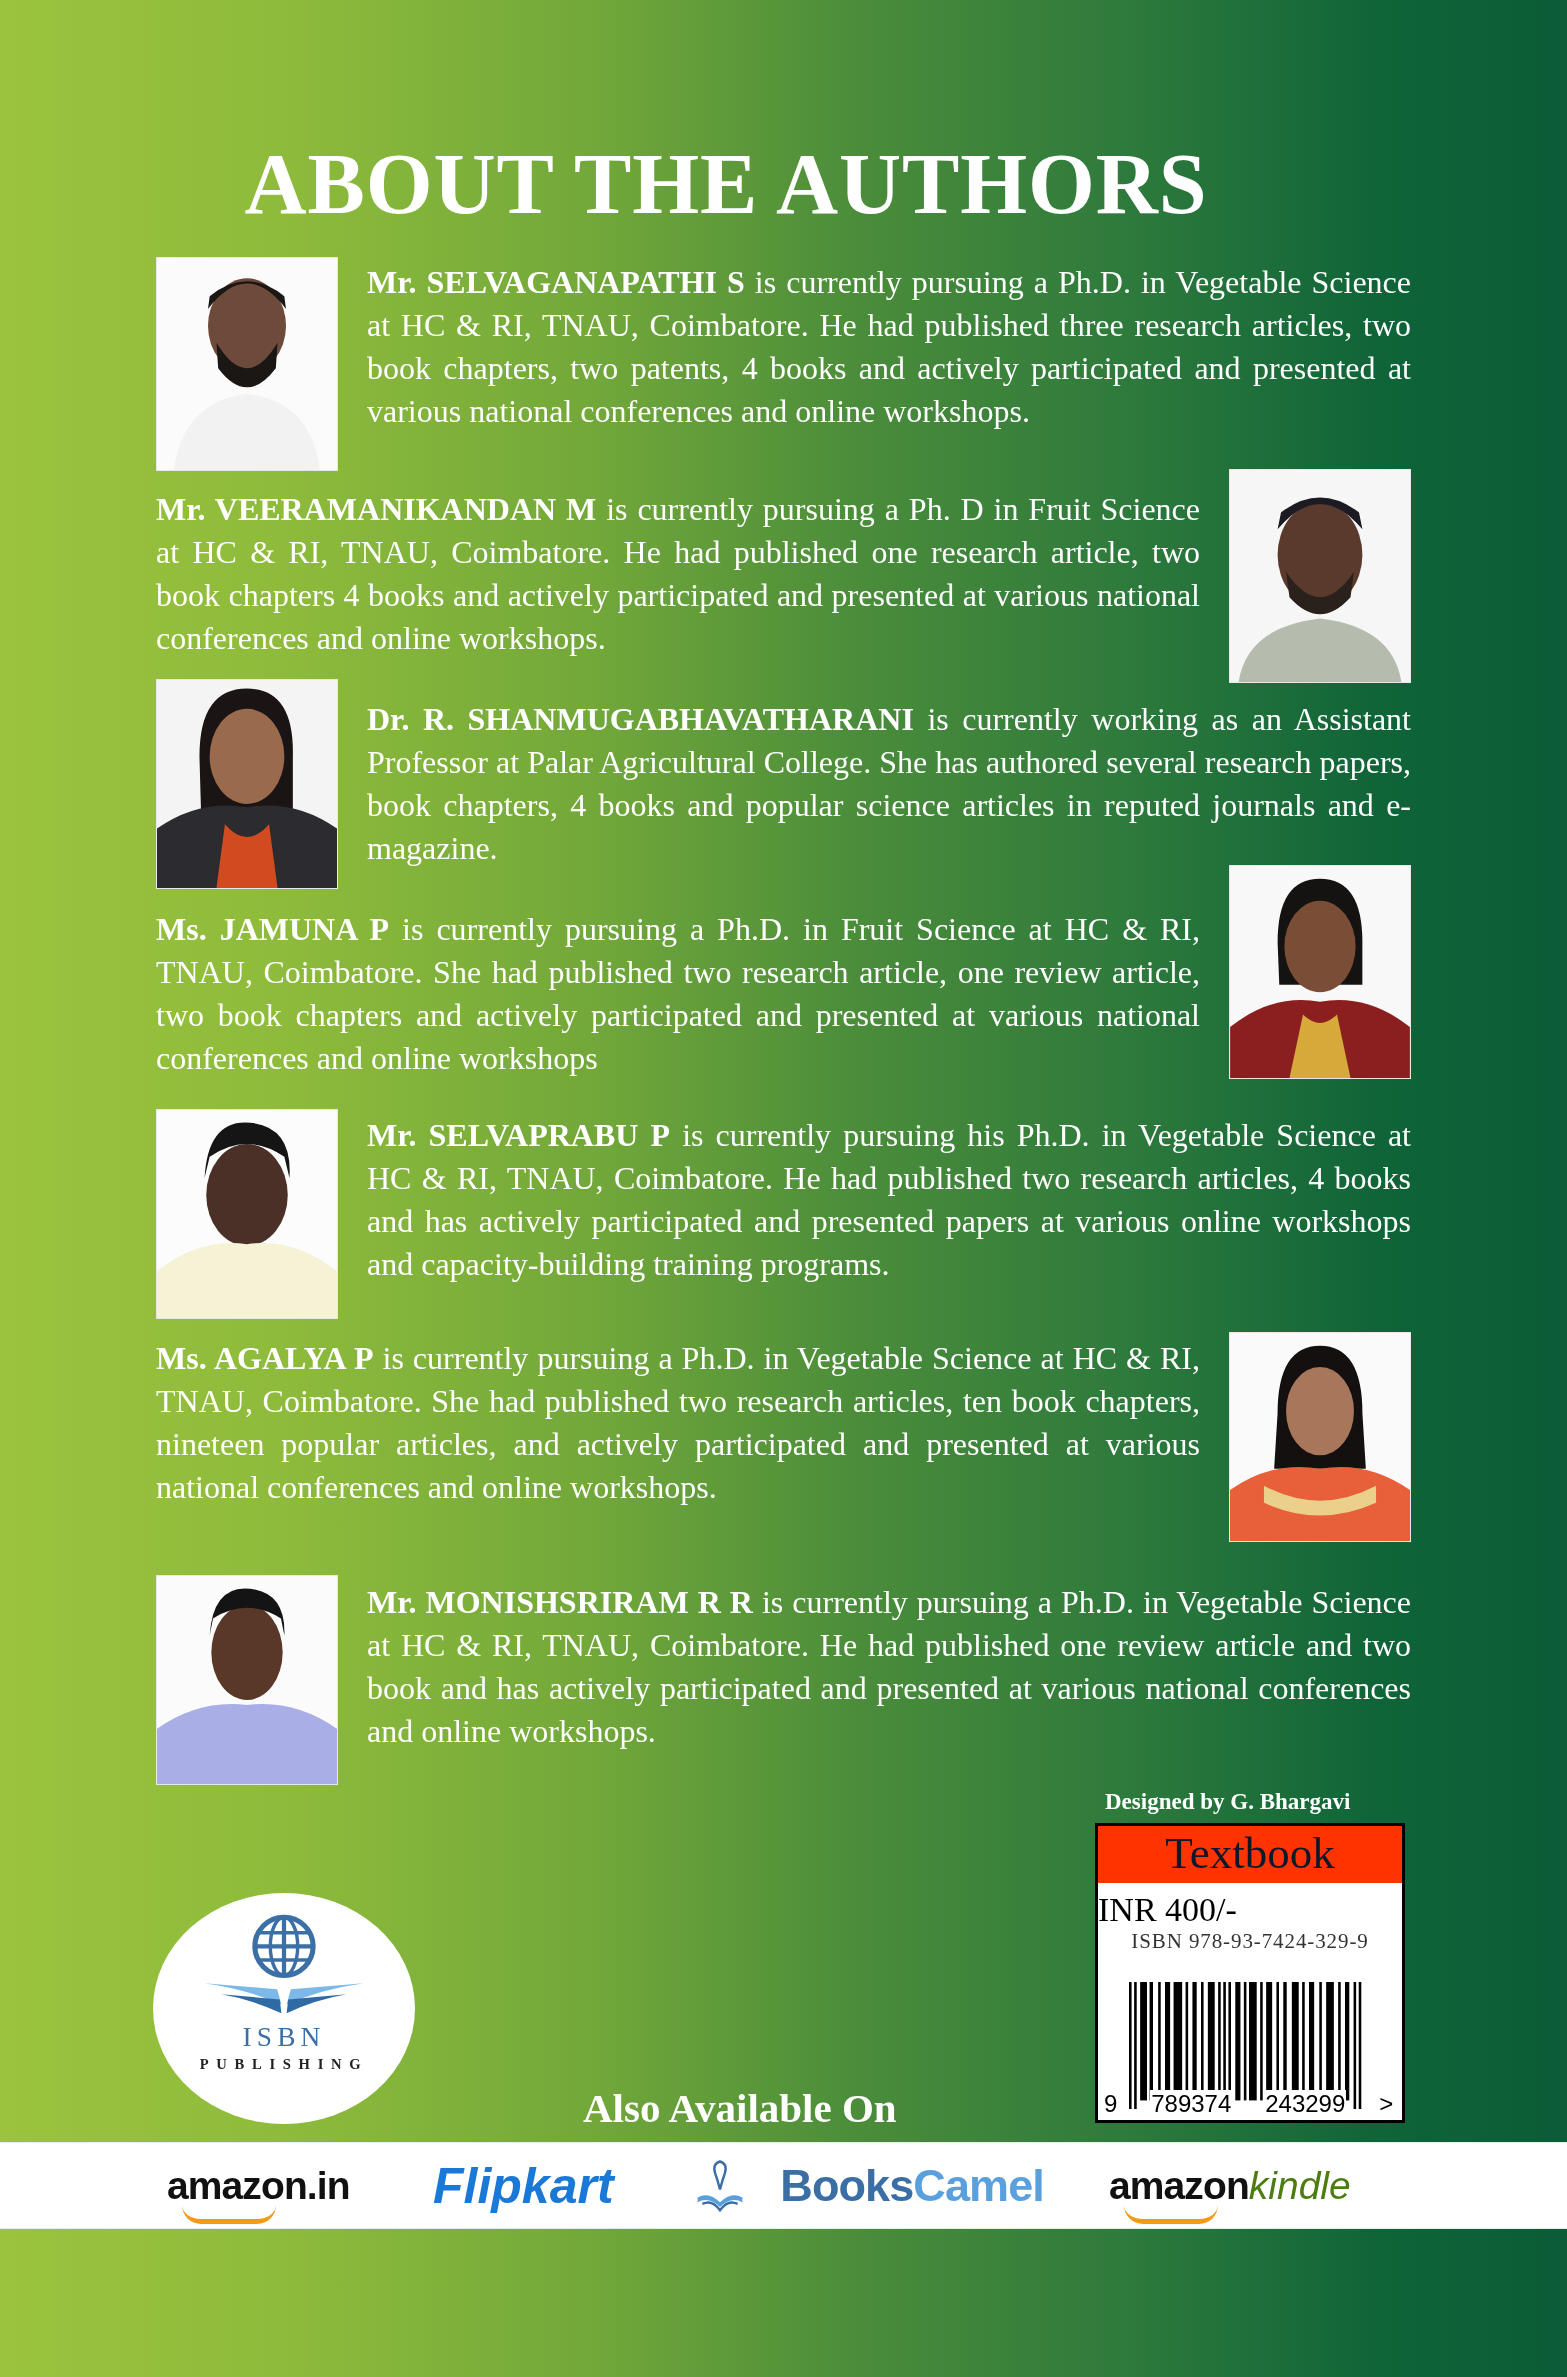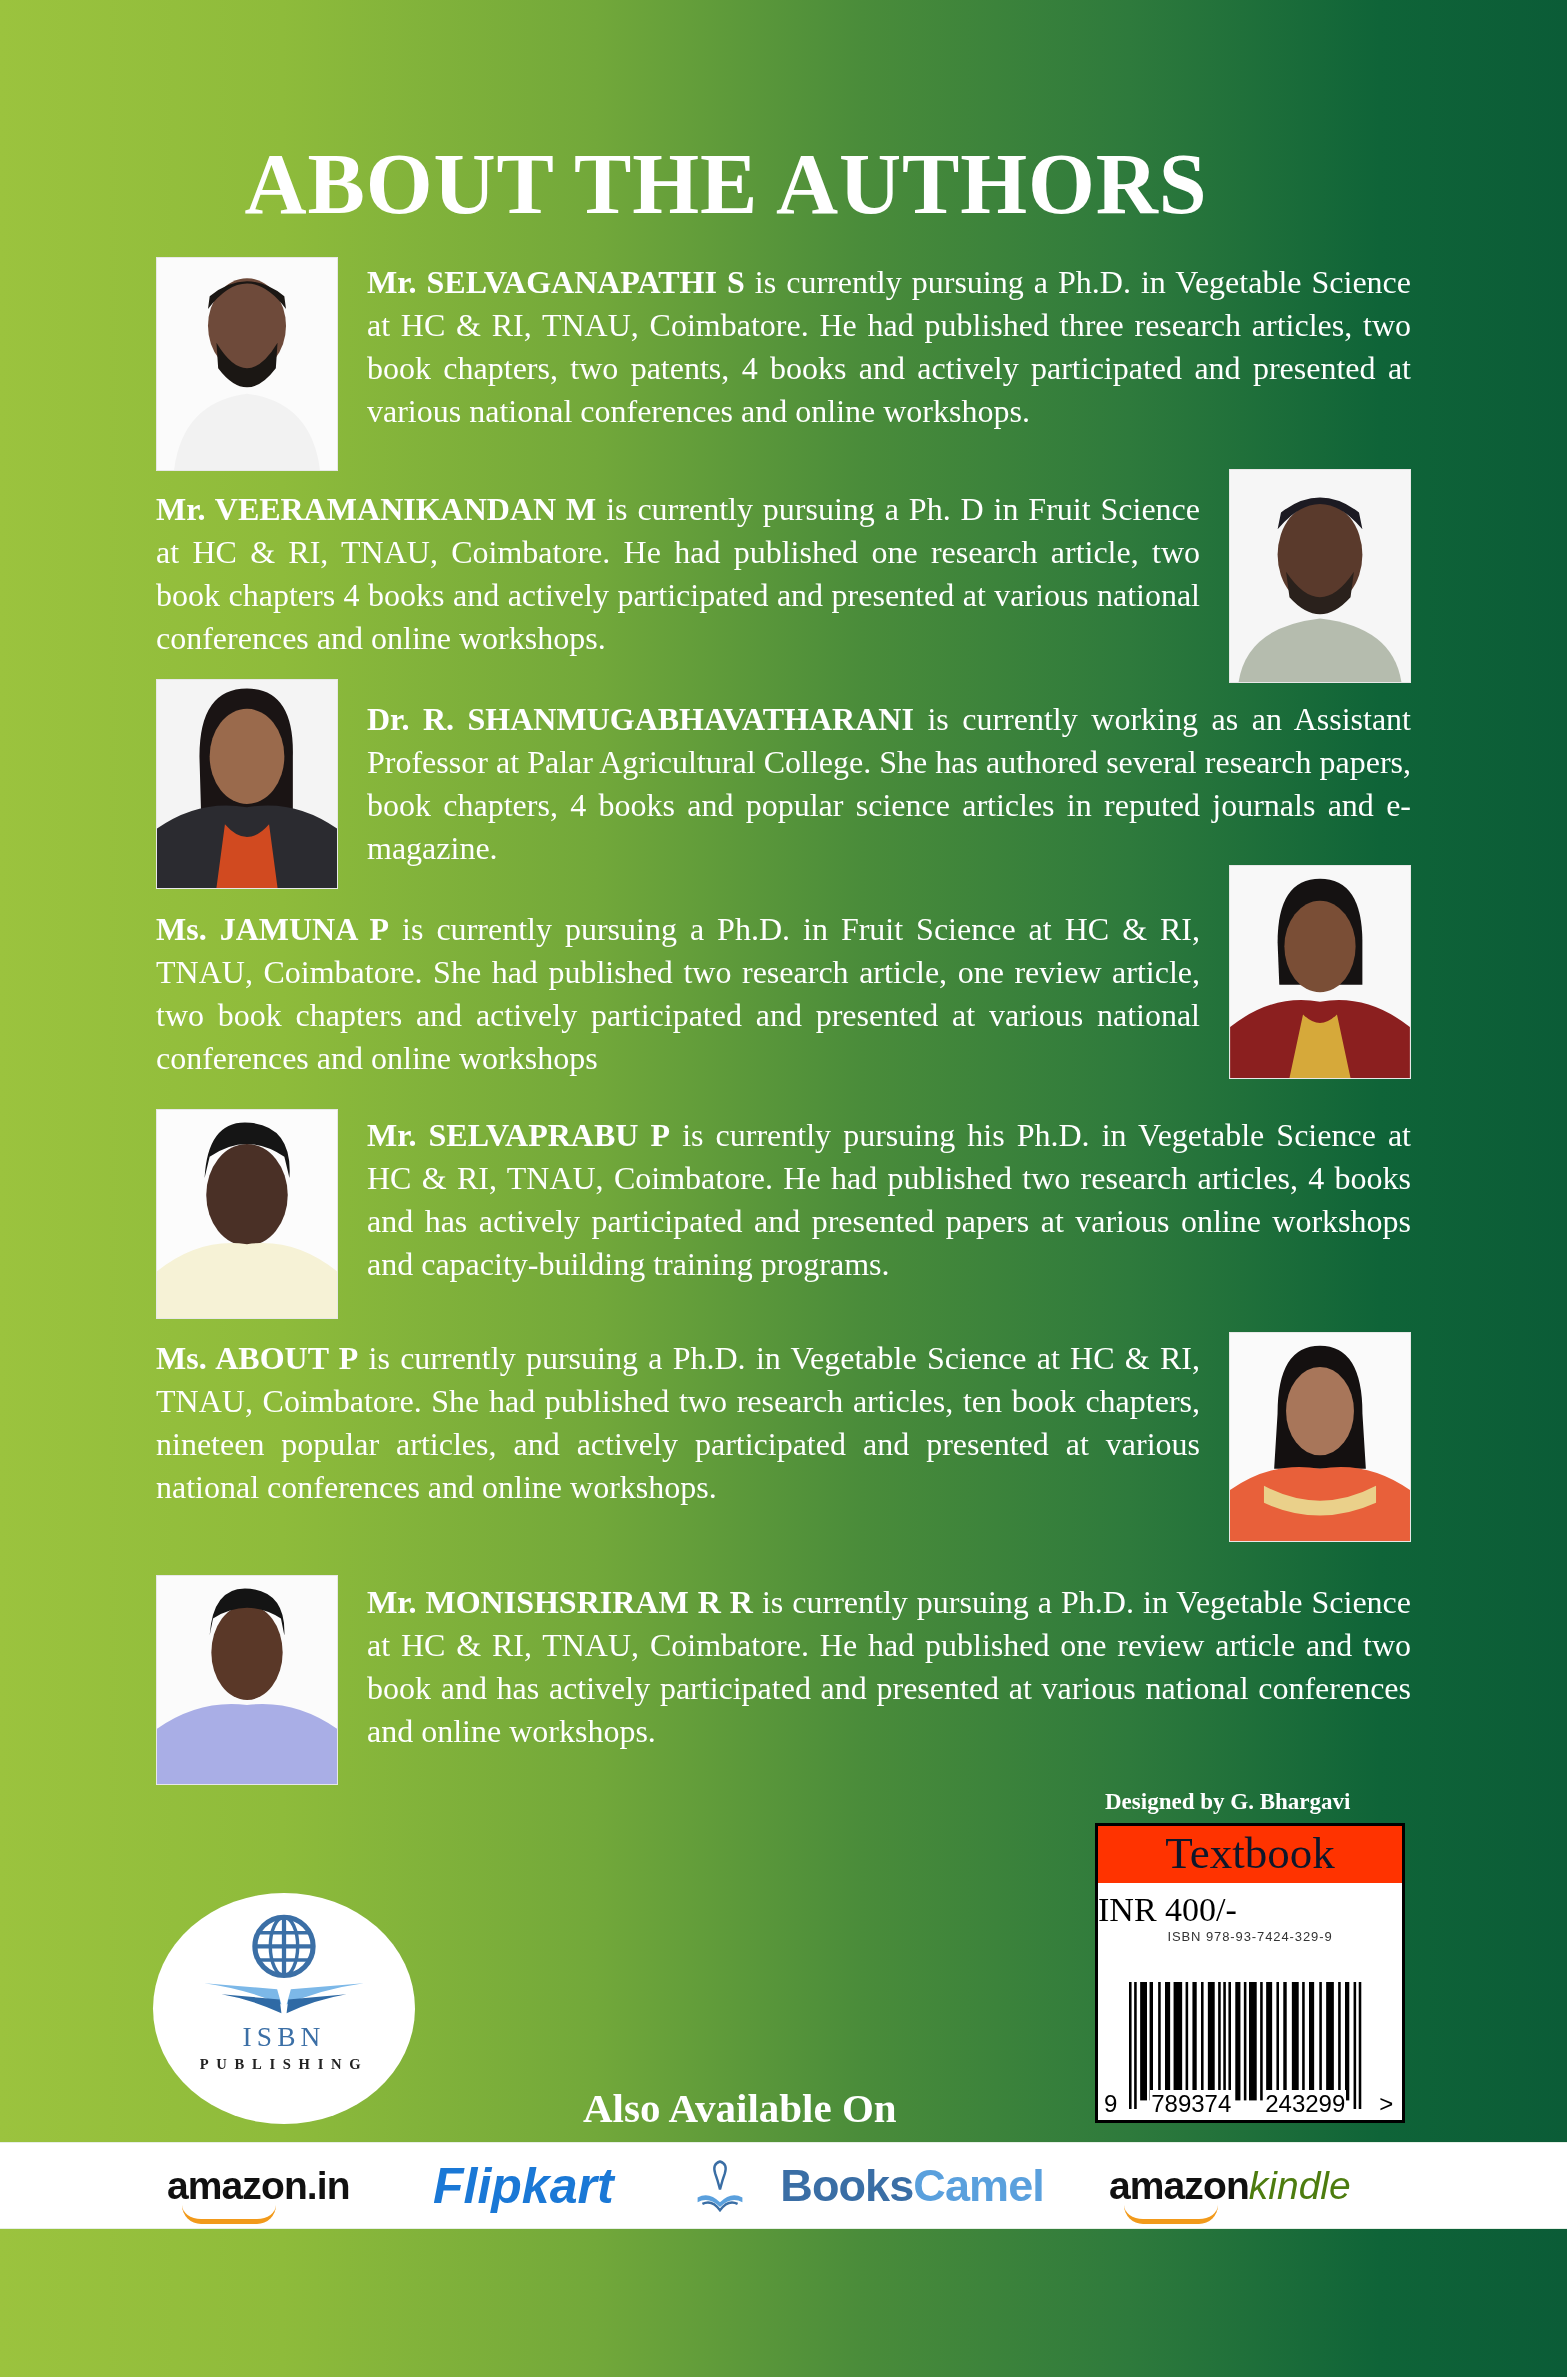--- a/index.html
+++ b/index.html
@@ -32,21 +32,21 @@
   }
   .barcode-box {
     position: absolute; left: 1095px; top: 1823px; width: 310px; height: 300px;
     background: #fff; border: 3.4px solid #000;
   }
   .bc-head {
     background: #ff3300; color: #0f172a; height: 57px; text-align: center;
     font-size: 45px; line-height: 55px;
   }
   .bc-price { color: #000; text-align: left; font-size: 34px; line-height: 39px; margin-top: 6.9px; }
-  .bc-isbn { color: #333; font-family: Liberation Sans, sans-serif; font-size: 13px; text-align: center; letter-spacing: 0.9px; }
+  .bc-isbn { color: #333; font-family: Liberation Serif, serif; font-size: 21px; text-align: center; letter-spacing: 0.9px; }
   .bc-bars { position: absolute; left: 31px; top: 156px; width: 240px; height: 127px; }
   .bc-digits {
     position: absolute; left: 5.1px; bottom: 1.7px; width: 291px;
     color: #000; font-family: "Liberation Sans", "DejaVu Sans", sans-serif; font-size: 24px;
     display: flex; justify-content: space-between;
   }
   .bc-digits span { background: #fff; padding: 0 0.9px; }
 
   .logo {
     position: absolute; left: 153px; top: 1893px; width: 262px; height: 231px;
@@ -136,21 +136,21 @@
       <ellipse cx="106" cy="100" rx="48" ry="60" fill="#4a3026"></ellipse>
       <path d="M56 80 Q60 10 110 15 Q160 20 156 80 L150 55 Q106 25 62 55Z" fill="#151515"></path>
       <path d="M0 245 L0 190 Q50 150 106 158 Q162 150 212 190 L212 245Z" fill="#f6f2d6"></path>
     </svg>
 </div>
 <div class="author" style="left:367px;top:1114px;width:1044px;">
   <p><b>Mr. SELVAPRABU P</b><span> is currently pursuing his Ph.D. in Vegetable Science at HC &amp; RI, TNAU, Coimbatore. He had published two research articles, 4 books and has actively participated and presented papers at various online workshops and capacity-building training programs.</span></p>
 </div>
 
 <div class="author" style="left:156px;top:1337px;width:1044px;">
-  <p><b>Ms. ABOUT P</b><span> is currently pursuing a Ph.D. in Vegetable Science at HC &amp; RI, TNAU, Coimbatore. She had published two research articles, ten book chapters, nineteen popular articles, and actively participated and presented at various national conferences and online workshops.</span></p>
+  <p><b>Ms. AGALYA P</b><span> is currently pursuing a Ph.D. in Vegetable Science at HC &amp; RI, TNAU, Coimbatore. She had published two research articles, ten book chapters, nineteen popular articles, and actively participated and presented at various national conferences and online workshops.</span></p>
 </div>
 <div class="photo" style="left:1229px;top:1332px;width:182px;height:210px;">
   <svg viewBox="0 0 212 245">
       <rect width="212" height="245" fill="#fafafa"></rect>
       <path d="M56 95 Q56 15 106 15 Q156 15 156 95 L160 160 L52 160Z" fill="#141010"></path>
       <ellipse cx="106" cy="92" rx="40" ry="52" fill="#a8765a"></ellipse>
       <path d="M0 245 L0 185 Q50 150 106 160 Q162 150 212 185 L212 245Z" fill="#e8603a"></path>
       <path d="M40 180 Q106 215 172 180 L172 200 Q106 230 40 200Z" fill="#ead08a"></path>
     </svg>
 </div>

